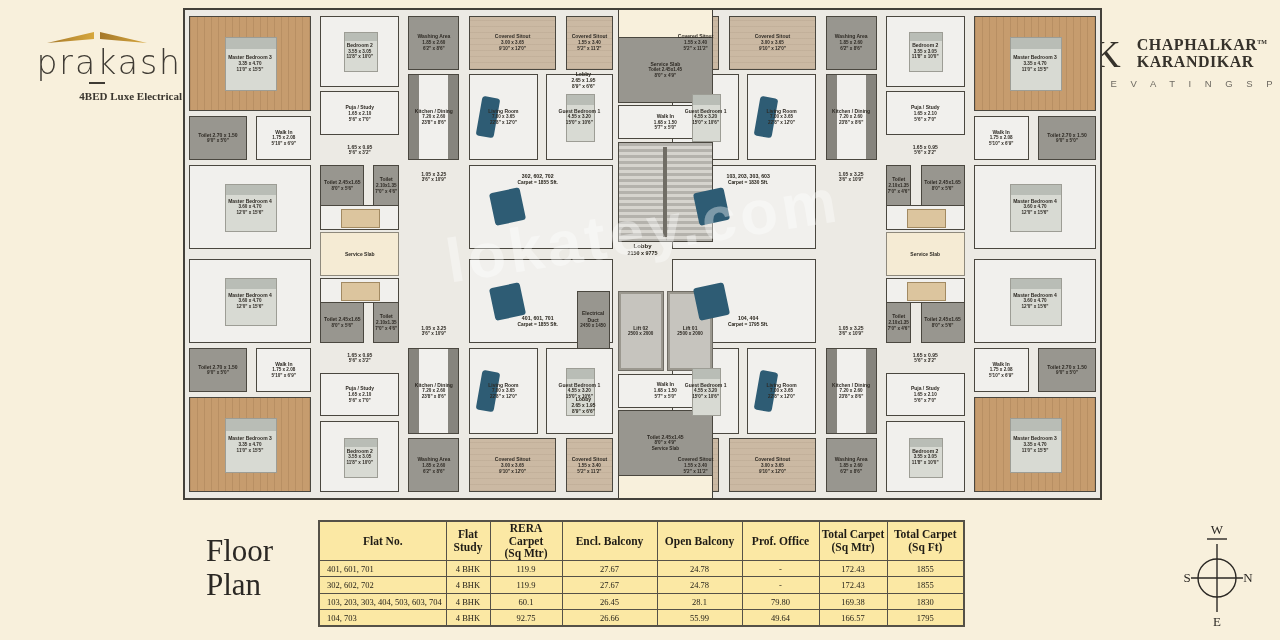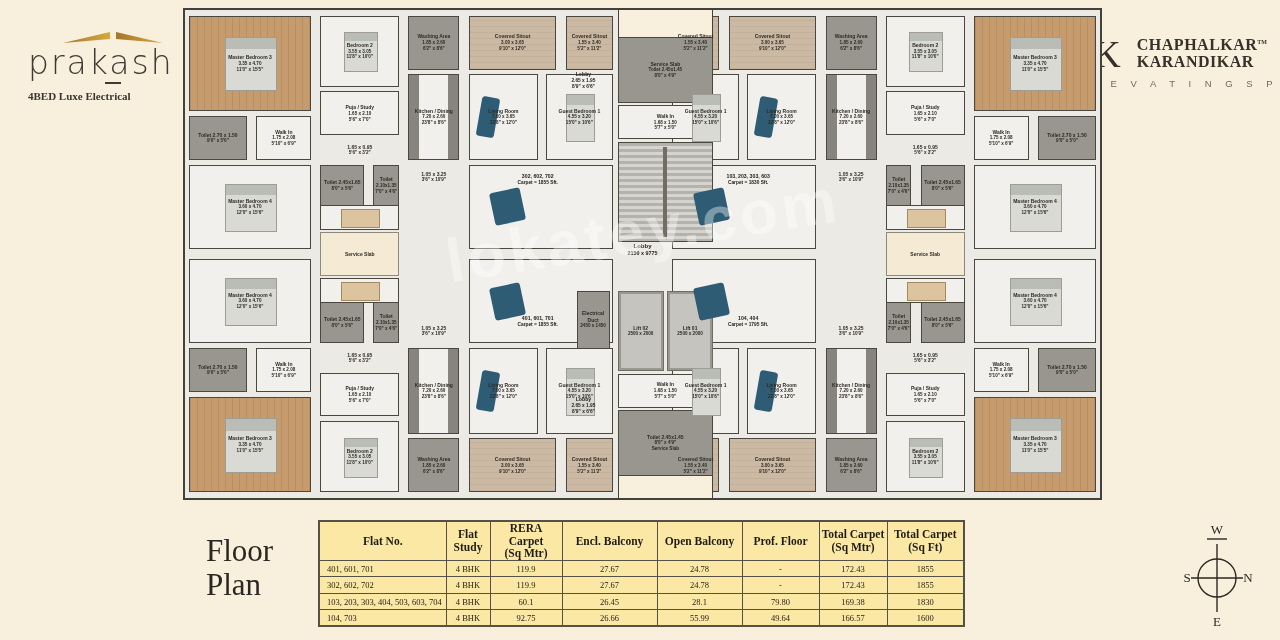--- a/index.html
+++ b/index.html
@@ -3,21 +3,21 @@
 <meta charset="utf-8">
 <style>
   html,body{margin:0;padding:0;}
   body{
     width:1280px;height:640px;position:relative;overflow:hidden;
     background:#f8f0dc;
     font-family:"Liberation Sans",sans-serif;
     color:#33302a;
   }
   
-  .brand{position:absolute;left:28px;top:30px;width:170px;text-align:left;}
+  .brand{position:absolute;left:12px;top:30px;width:170px;text-align:right;}
   .brand .bowtie{display:block;margin:0 auto 2px auto;}
   .brand .wordmark{
     font-family:"DejaVu Sans",sans-serif;font-weight:300;font-size:33px;
     letter-spacing:2px;color:#3f3b34;line-height:1;
   }
   .brand .k-underline{width:16px;height:2px;background:#3f3b34;margin:3px auto 6px auto;}
   .brand .tagline{font-family:"Liberation Serif",serif;font-weight:700;font-size:11px;color:#3a362f;}
   
   .dev{position:absolute;right:18px;top:36px;width:190px;}
   .dev .row{display:flex;align-items:center;justify-content:flex-start;}
@@ -515,21 +515,21 @@
           <div>RERA Carpet</div>
           <div>(Sq Mtr)</div>
         </th>
         <th style="width: 95px;">
           <div>Encl. Balcony</div>
         </th>
         <th style="width: 85px;">
           <div>Open Balcony</div>
         </th>
         <th style="width: 77px;">
-          <div>Prof. Floor</div>
+          <div>Prof. Office</div>
         </th>
         <th style="width: 68px;">
           <div>Total Carpet</div>
           <div>(Sq Mtr)</div>
         </th>
         <th style="width: 77px;">
           <div>Total Carpet</div>
           <div>(Sq Ft)</div>
         </th>
       </tr>
@@ -566,21 +566,21 @@
         <td>1830</td>
       </tr>
       <tr>
         <td class="flatno">104, 703</td>
         <td>4 BHK</td>
         <td>92.75</td>
         <td>26.66</td>
         <td>55.99</td>
         <td>49.64</td>
         <td>166.57</td>
-        <td>1600</td>
+        <td>1795</td>
       </tr>
     </tbody>
 </table>
 
 <svg class="compass" width="72" height="112" viewBox="0 0 72 112">
   <g stroke="#2b2824" stroke-width="1.4" fill="none">
     <line x1="26" y1="21" x2="46" y2="21"></line>
     <line x1="36" y1="26" x2="36" y2="94"></line>
     <line x1="10" y1="60" x2="62" y2="60"></line>
     <circle cx="36" cy="60" r="19"></circle>

